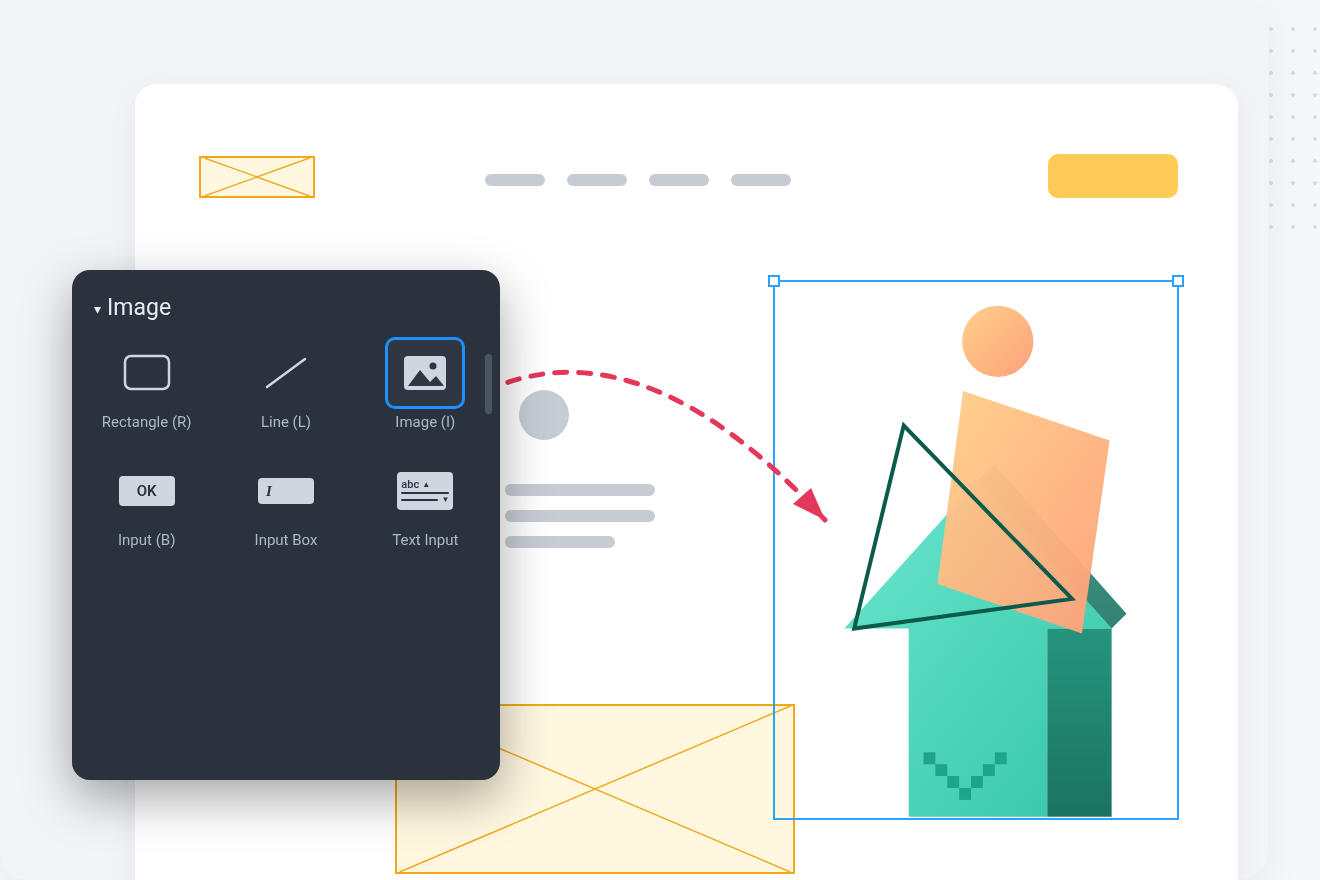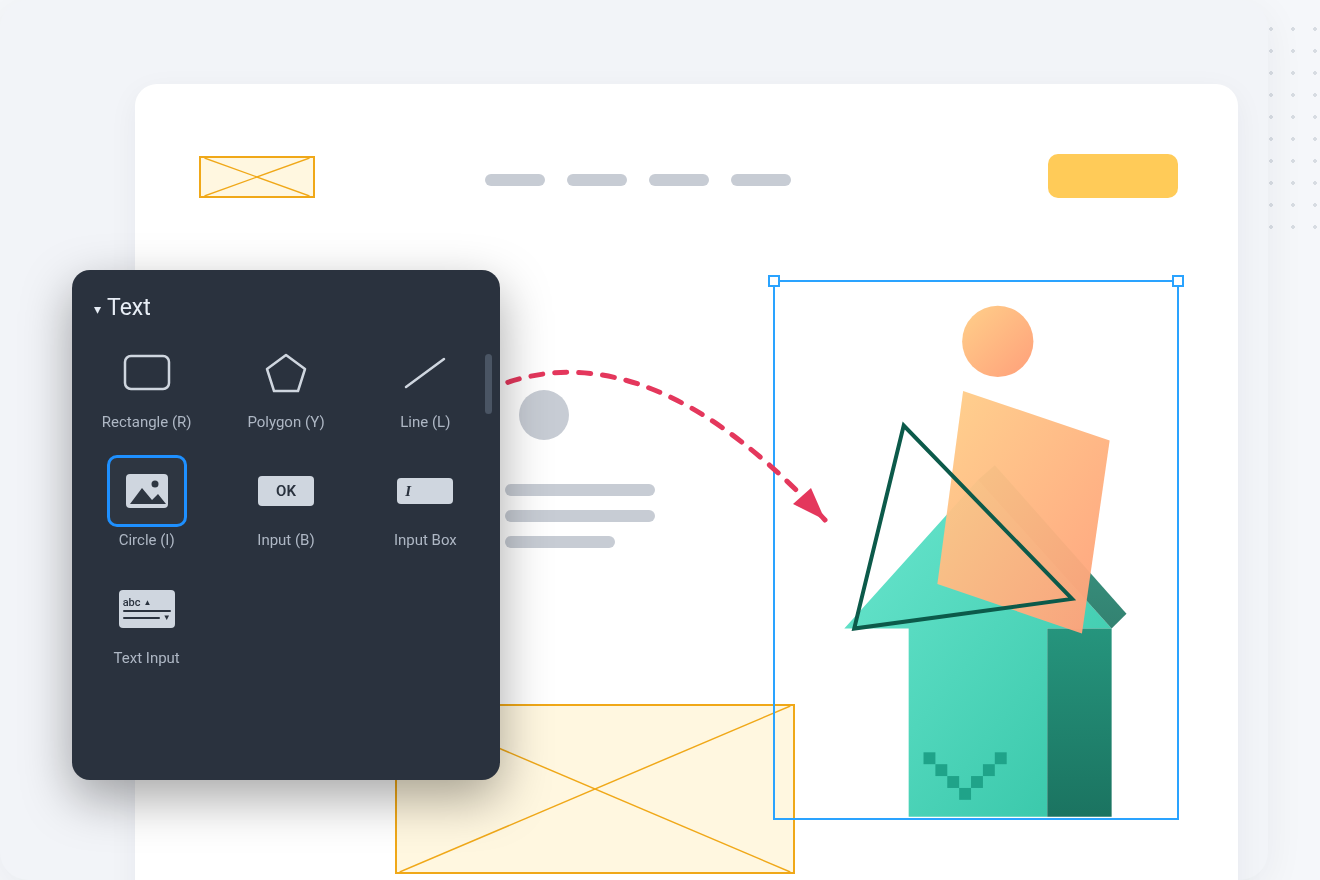--- a/index.html
+++ b/index.html
@@ -318,65 +318,57 @@
   </div>
 
   <svg class="drag-path" viewBox="0 0 460 280">
     <path d="M 20 120 Q 200 -30 420 210" fill="none" stroke="#e4375c" stroke-width="5" stroke-dasharray="12 12" stroke-linecap="round"></path>
     <polygon points="420,210 388,194 406,178" fill="#e4375c"></polygon>
   </svg>
 
   <div class="panel">
     <div class="panel-title-row">
       <span class="chev">▾</span>
-      <span>Text</span>
+      <span>Image</span>
     </div>
 
     <div class="scrollbar"></div>
 
     <div class="grid">
 
       <div class="tool">
         <div class="glyph">
           <svg width="50" height="40">
               <rect x="3" y="3" width="44" height="33" rx="6" fill="none" stroke="#cfd6df" stroke-width="2.5"></rect>
             </svg>
         </div>
         <div class="lbl">Rectangle (R)</div>
       </div>
 
 
-      <div class="tool">
-        <div class="glyph">
-          <svg width="50" height="44">
-              <polygon points="25,4 44,18 37,40 13,40 6,18" fill="none" stroke="#cfd6df" stroke-width="2.5" stroke-linejoin="round"></polygon>
-            </svg>
-        </div>
-        <div class="lbl">Polygon (Y)</div>
-      </div>
 
       <div class="tool">
         <div class="glyph">
           <svg width="50" height="40">
               <line x1="6" y1="34" x2="44" y2="6" stroke="#cfd6df" stroke-width="2.5" stroke-linecap="round"></line>
             </svg>
         </div>
         <div class="lbl">Line (L)</div>
       </div>
 
 
       <div class="tool selected">
         <div class="glyph">
           <svg width="50" height="42">
             <rect x="4" y="4" width="42" height="34" rx="4" fill="#cfd6df"></rect>
             <circle cx="33" cy="14" r="3.5" fill="#2a323e"></circle>
             <polygon points="8,34 20,18 30,30 36,24 44,34" fill="#2a323e"></polygon>
           </svg>
         </div>
-        <div class="lbl">Circle (I)</div>
+        <div class="lbl">Image (I)</div>
       </div>
 
       <div class="tool">
         <div class="glyph">
           <div class="ok-box">OK</div>
         </div>
         <div class="lbl">Input (B)</div>
       </div>
 
       <div class="tool">

